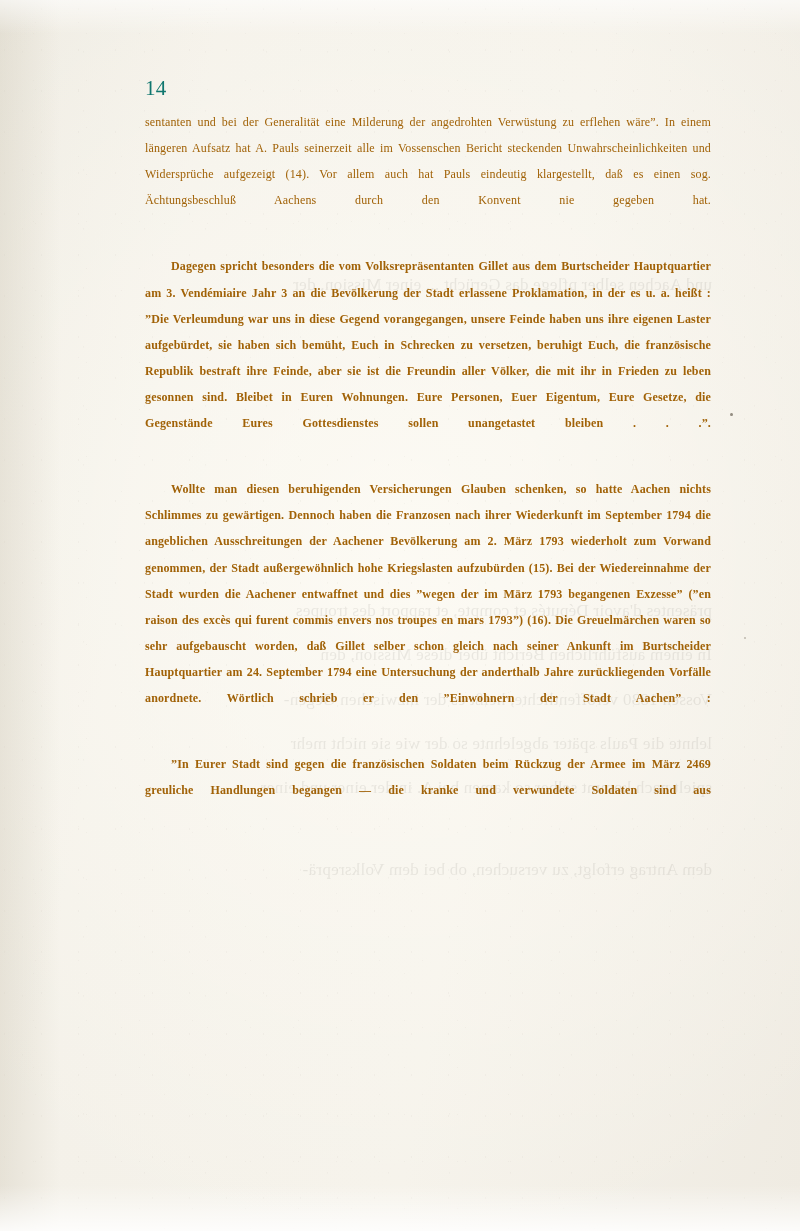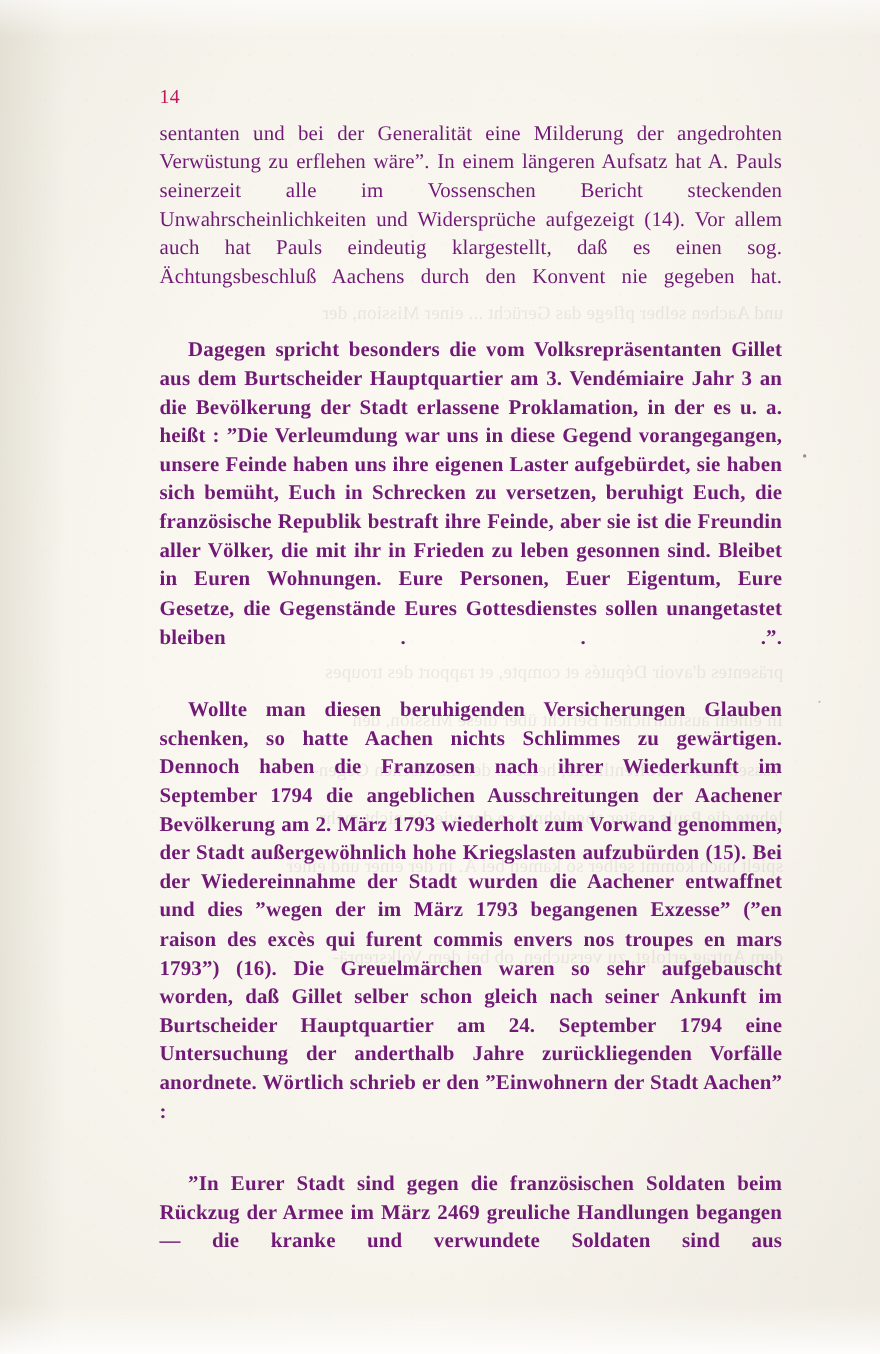--- a/index.html
+++ b/index.html
@@ -73,32 +73,32 @@
   .bleed-block { margin: 0 0 18px 0; }
 
   .content {
     position: absolute;
     left: 145px;
     top: 78px;
     width: 566px;
   }
 
   .folio {
-    font-size: 18px;
+    font-size: 21px;
     line-height: 20px;
-    color: #be185d;
+    color: #0f766e;
     margin: 0 0 11px 0;
     letter-spacing: 0.3px;
   }
 
   p.body-par {
     margin: 0;
-    font-size: 19px;
+    font-size: 12px;
     line-height: 26.1px;
-    color: #701a75;
+    color: #a16207;
     text-align: justify;
     text-justify: inter-word;
     letter-spacing: 0.15px;
     word-spacing: 0.4px;
     -webkit-font-smoothing: antialiased;
   }
   p.body-par + p.body-par {
     margin-top: 14px;
   }
   p.indent {

